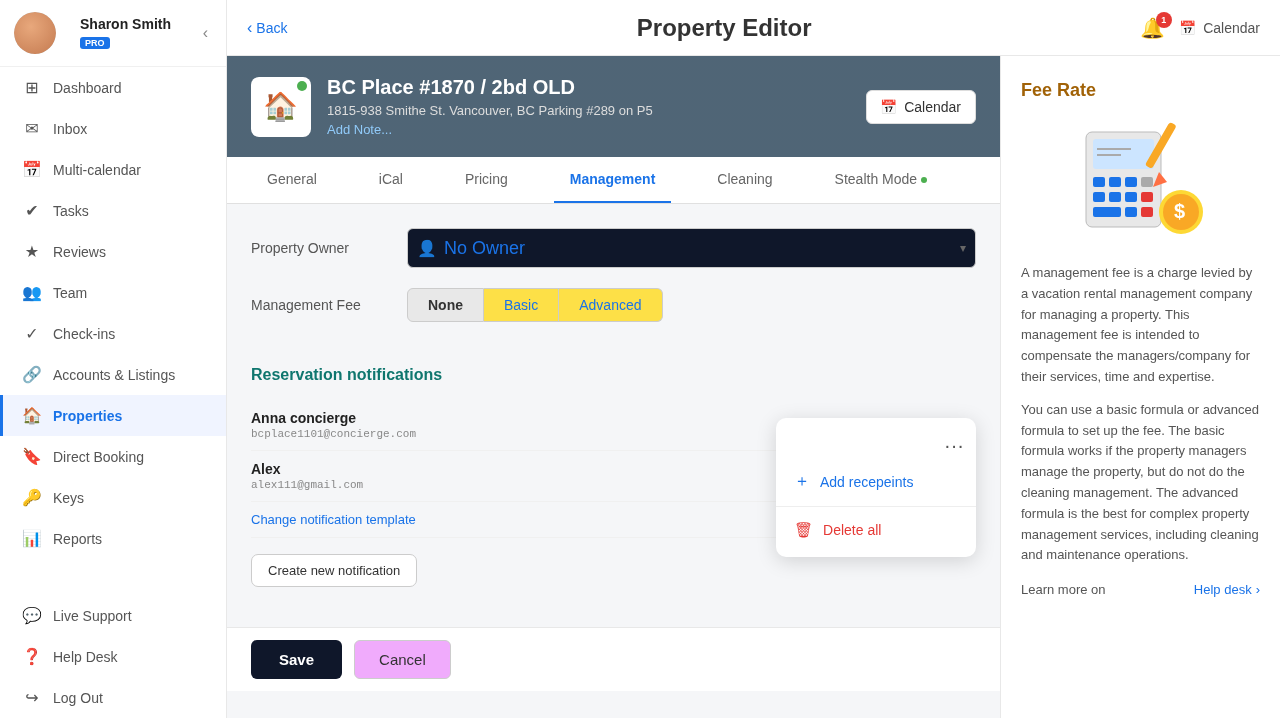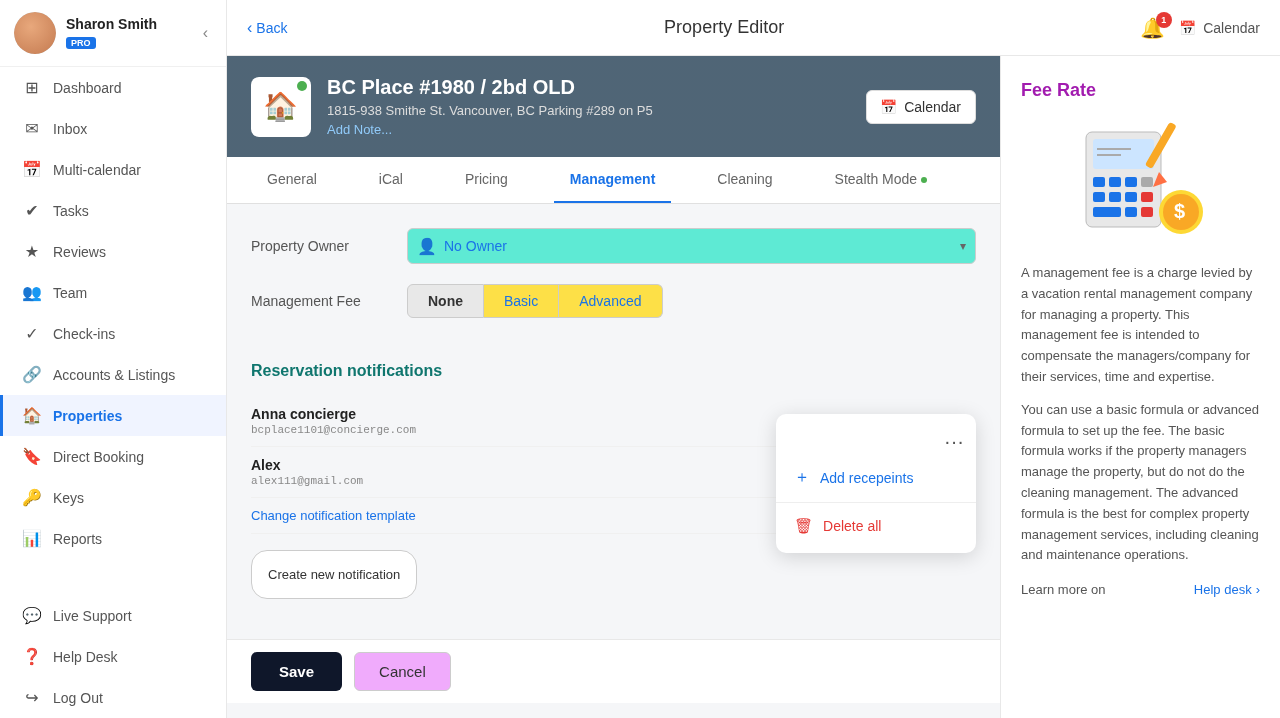--- a/index.html
+++ b/index.html
@@ -25,21 +25,21 @@
     .sidebar-avatar {
       width: 42px; height: 42px; border-radius: 50%; background: #ccc;
       display: flex; align-items: center; justify-content: center;
       overflow: hidden; flex-shrink: 0;
     }
     .sidebar-avatar-img {
       width: 100%; height: 100%;
       background: radial-gradient(circle at 40% 35%, #e8a87c, #c47a50);
       border-radius: 50%;
     }
-    .sidebar-user-info { margin-left: 10px; flex: 1; }
+    .sidebar-user-info { margin-left: 24px; flex: 1; }
     .sidebar-user-name { font-weight: 700; font-size: 14px; color: #222; }
     .sidebar-pro-badge {
       background: #1a73e8; color: #fff; font-size: 9px; font-weight: 700;
       padding: 1px 5px; border-radius: 3px; display: inline-block; margin-top: 2px;
     }
     .sidebar-collapse-btn {
       background: none; border: none; cursor: pointer; color: #888; font-size: 16px; padding: 4px;
     }
     .nav-item {
       display: flex; align-items: center; padding: 11px 18px;
@@ -66,21 +66,21 @@
       align-items: center;
       padding: 0 20px;
       height: 56px;
       flex-shrink: 0;
     }
     .topbar-back {
       display: flex; align-items: center; color: #1a73e8; font-size: 14px;
       cursor: pointer; text-decoration: none; margin-right: 20px;
     }
     .topbar-back .chevron { margin-right: 4px; font-size: 16px; }
-    .topbar-title { font-size: 18px; font-weight: 400; color: #333; flex: 1; text-align: center; }
+    .topbar-title { font-size: 24px; font-weight: 700; color: #333; flex: 1; text-align: center; }
     .topbar-actions { display: flex; align-items: center; gap: 14px; }
     .notification-btn {
       position: relative; background: none; border: none; cursor: pointer;
       font-size: 20px; color: #555;
     }
     .notification-badge {
       position: absolute; top: -4px; right: -6px;
       background: #e53935; color: #fff; font-size: 9px; font-weight: 700;
       border-radius: 50%; width: 16px; height: 16px; display: flex;
       align-items: center; justify-content: center;
@@ -164,22 +164,22 @@
       font-size: 14px;
       color: #555;
       flex-shrink: 0;
     }
     .select-wrapper {
       flex: 1;
       position: relative;
     }
     .owner-select {
       width: 100%; padding: 9px 36px 9px 36px; border: 1px solid #ccc;
-      border-radius: 6px; font-size: 14px; color: #1a73e8; appearance: none;
-      cursor: pointer; background: #5eead4;
+      border-radius: 6px; font-size: 18px; color: #1a73e8; appearance: none;
+      cursor: pointer; background: #0f172a;
     }
     .select-person-icon {
       position: absolute; left: 10px; top: 50%; transform: translateY(-50%);
       color: #1a73e8; font-size: 16px;
     }
     .select-arrow {
       position: absolute; right: 10px; top: 50%; transform: translateY(-50%);
       color: #666; font-size: 12px;
     }
 
@@ -202,21 +202,21 @@
       display: flex; align-items: flex-end; padding: 10px 0;
       border-bottom: 1px solid #f0f0f0; gap: 20px;
     }
     .notif-user-info { flex: 1; }
     .notif-user-name { font-size: 14px; font-weight: 600; color: #222; }
     .notif-user-email { font-size: 11px; color: #888; margin-top: 2px; font-family: Liberation Mono, monospace; }
     .notif-link { font-size: 13px; color: #1a73e8; cursor: pointer; text-decoration: none; }
 
     .create-notif-btn {
       margin: 16px 0; border: 1px solid #ccc; background: #fff;
-      padding: 16px 16px; border-radius: 16px; font-size: 13px; cursor: pointer; color: #333;
+      padding: 8px 16px; border-radius: 7px; font-size: 13px; cursor: pointer; color: #333;
     }
 
     
     .bottom-bar {
       background: #fff;
       border-top: 1px solid #e8e8e8;
       padding: 12px 24px;
       display: flex;
       gap: 12px;
     }
@@ -257,21 +257,21 @@
 
     
     .right-panel {
       width: 280px;
       background: #fff;
       border-left: 1px solid #e8e8e8;
       padding: 24px 20px;
       overflow-y: auto;
       flex-shrink: 0;
     }
-    .fee-rate-title { font-size: 18px; font-weight: 700; color: #a21caf; margin-bottom: 16px; }
+    .fee-rate-title { font-size: 18px; font-weight: 700; color: #a16207; margin-bottom: 16px; }
     .fee-rate-img {
       display: flex; justify-content: center; margin-bottom: 16px;
     }
     .fee-rate-text { font-size: 13px; color: #555; line-height: 1.6; margin-bottom: 12px; }
     .learn-more-row {
       display: flex; align-items: center; justify-content: space-between;
       margin-top: 16px;
     }
     .learn-more-label { font-size: 13px; color: #555; }
     .help-desk-link { font-size: 13px; color: #1a73e8; cursor: pointer; display: flex; align-items: center; gap: 4px; }
@@ -384,21 +384,21 @@
   <div class="content-area">
 
     <div class="property-editor">
 
       <div class="property-header">
         <div class="property-icon-box">
           <span>🏠</span>
           <span class="property-icon-dot"></span>
         </div>
         <div class="property-info">
-          <div class="property-name">BC Place #1980 / 2bd OLD</div>
+          <div class="property-name">BC Place #1870 / 2bd OLD</div>
           <div class="property-address">1815-938 Smithe St. Vancouver, BC Parking #289 on P5</div>
           <div class="property-add-note">Add Note...</div>
         </div>
         <button class="property-calendar-btn">
           <span>📅</span>
           <span>Calendar</span>
         </button>
       </div>
 
       <div class="tabs" id="tabs-container">

